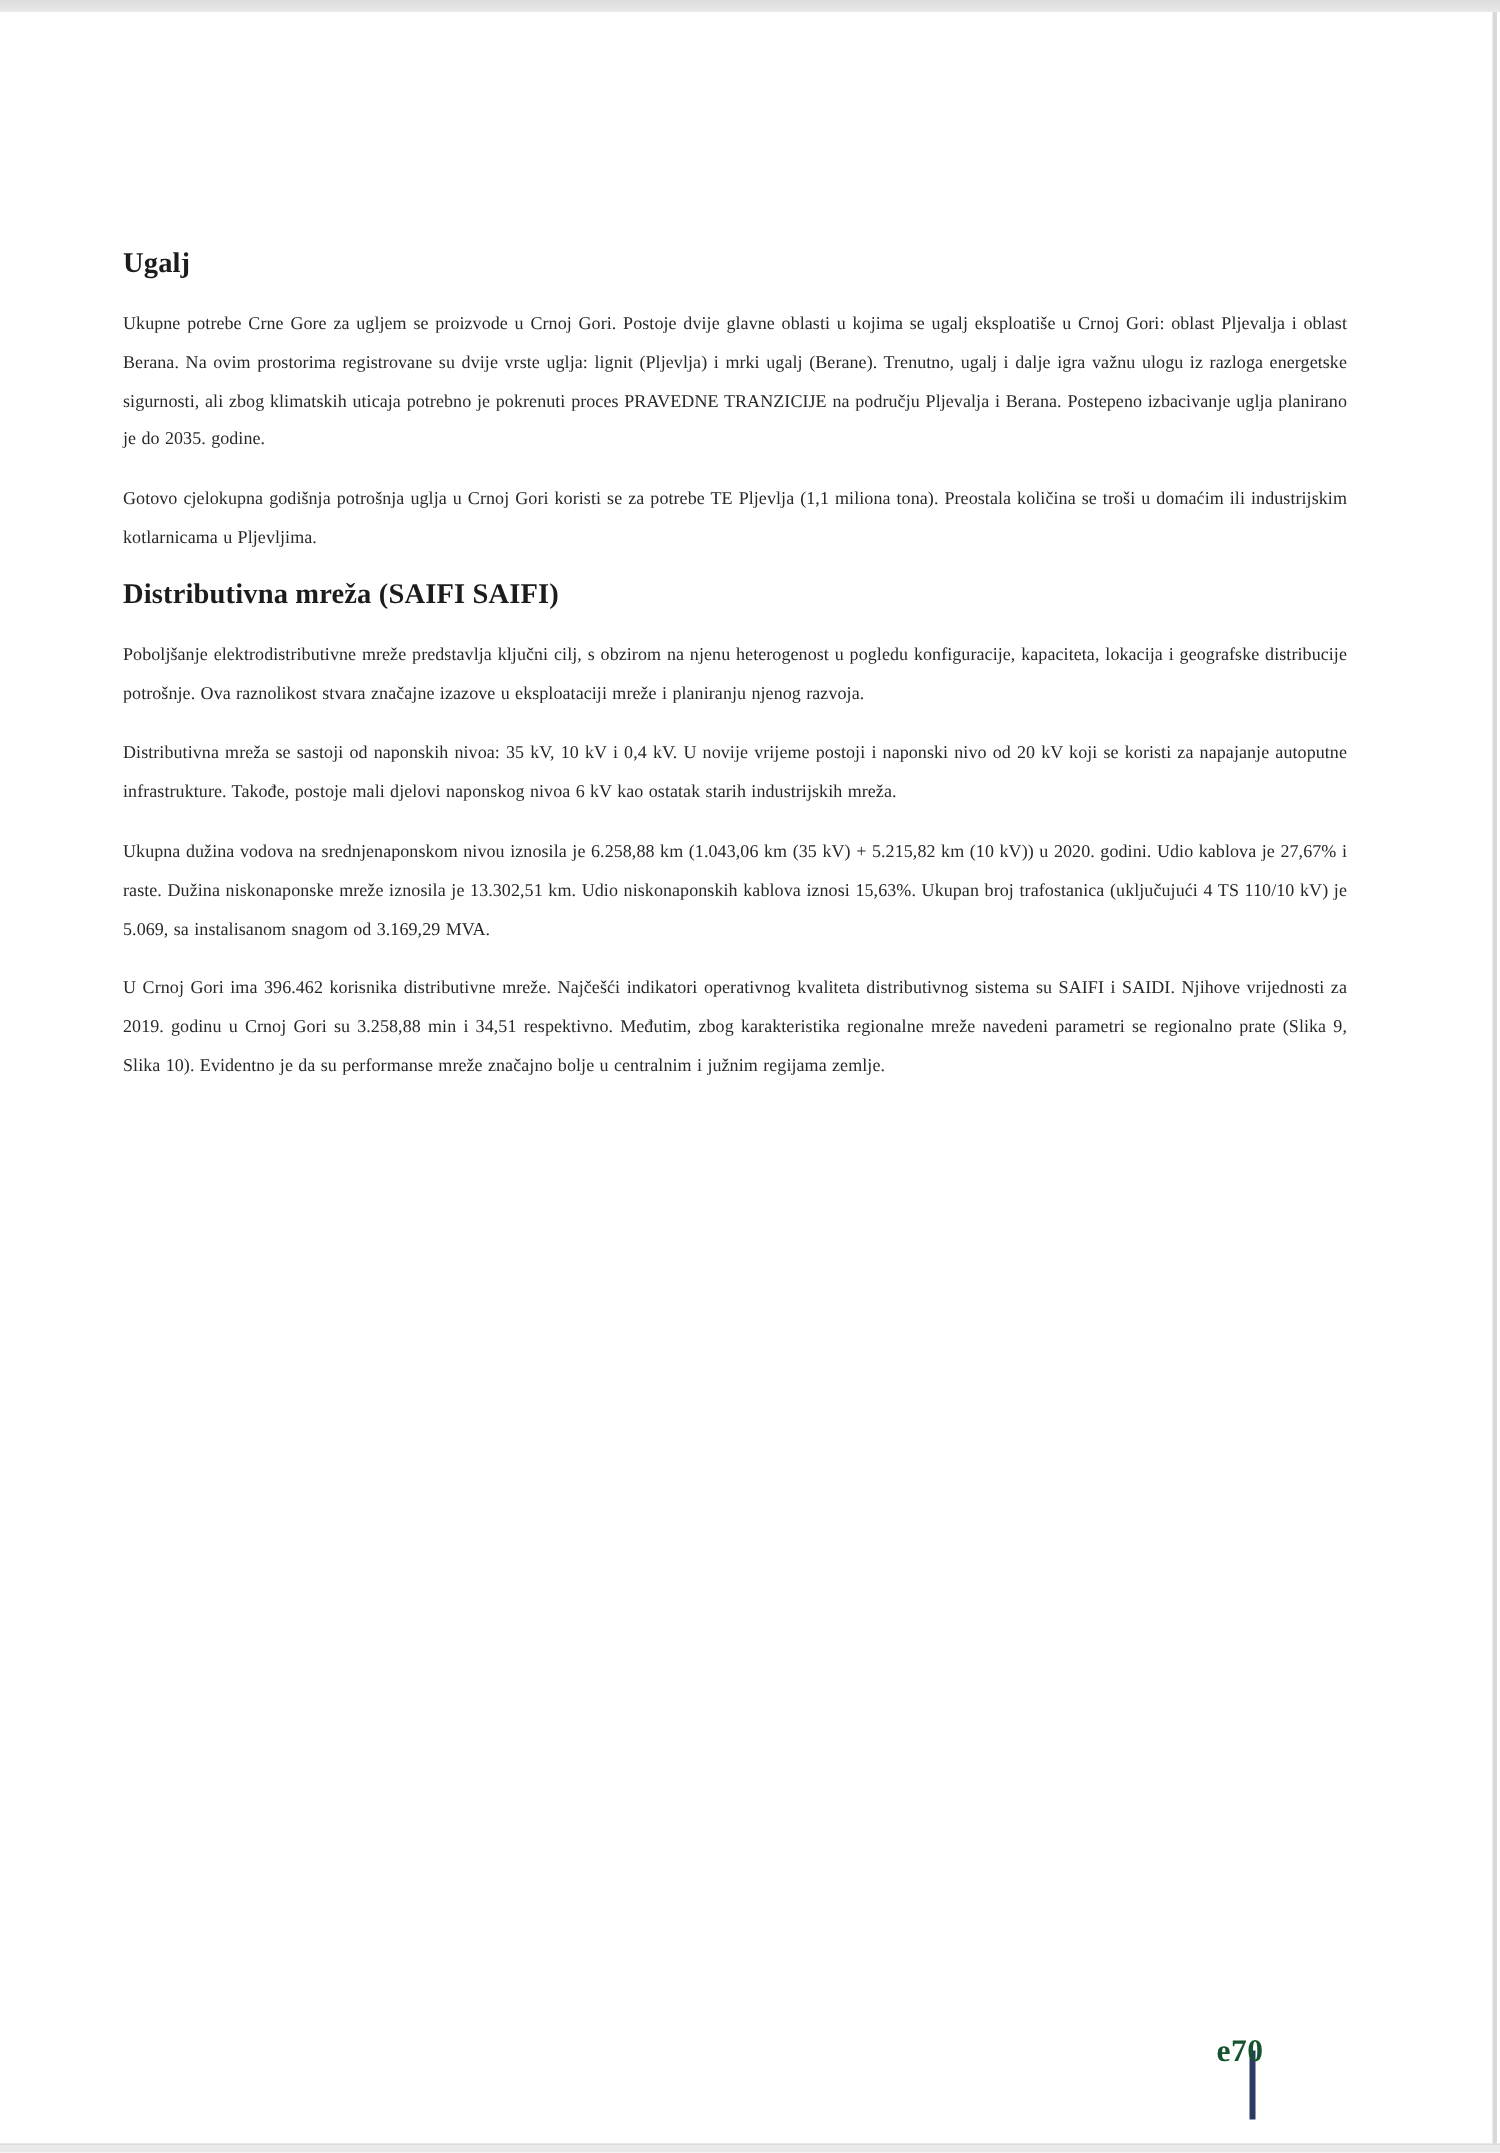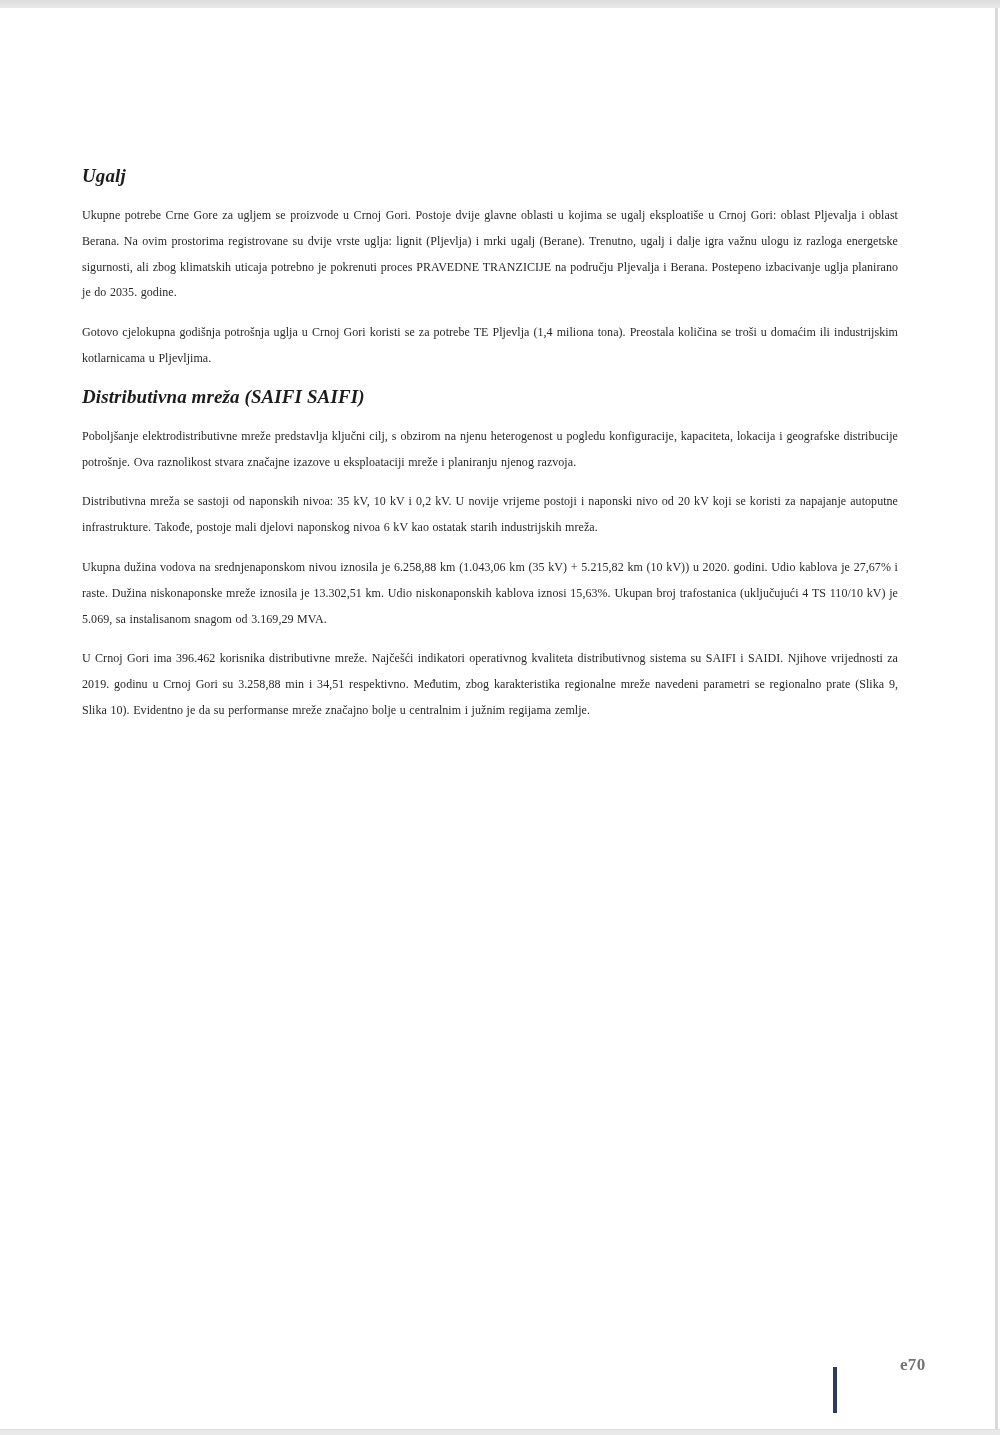--- a/index.html
+++ b/index.html
@@ -43,21 +43,20 @@
     width: 816px;
     color: #282828;
   }
   .content h2 {
     font-size: 19px;
     line-height: 21px;
     font-weight: bold;
     color: #1c1c1c;
     margin: 0 0 17px 0;
     letter-spacing: 0.1px;
-    font-style: italic;
   }
   .content h2.second {
     margin-top: 3px;
   }
   .content p {
     font-size: 12px;
     line-height: 25.8px;
     text-align: justify;
     margin: 0 0 14px 0;
     letter-spacing: 0.05px;
@@ -65,47 +64,47 @@
   }
   .footer-bar {
     position: absolute;
     left: 833px;
     top: 1367px;
     width: 4px;
     height: 46px;
   }
   .footer-num {
     position: absolute;
-    left: 900px;
+    left: 811px;
     top: 1355px;
-    font-size: 17px;
+    font-size: 21px;
     font-weight: bold;
-    color: #737373;
+    color: #14532d;
     letter-spacing: 0.3px;
   }
 </style>
 </head>
 <body>
 
 <div class="page">
 
   <div class="top-edge"></div>
 
   <div class="content">
     <h2>Ugalj</h2>
 
     <p>Ukupne potrebe Crne Gore za ugljem se proizvode u Crnoj Gori. Postoje dvije glavne oblasti u kojima se ugalj eksploatiše u Crnoj Gori: oblast Pljevalja i oblast Berana. Na ovim prostorima registrovane su dvije vrste uglja: lignit (Pljevlja) i mrki ugalj (Berane). Trenutno, ugalj i dalje igra važnu ulogu iz razloga energetske sigurnosti, ali zbog klimatskih uticaja potrebno je pokrenuti proces PRAVEDNE TRANZICIJE na području Pljevalja i Berana. Postepeno izbacivanje uglja planirano je do 2035. godine.</p>
 
-    <p>Gotovo cjelokupna godišnja potrošnja uglja u Crnoj Gori koristi se za potrebe TE Pljevlja (1,4 miliona tona). Preostala količina se troši u domaćim ili industrijskim kotlarnicama u Pljevljima.</p>
+    <p>Gotovo cjelokupna godišnja potrošnja uglja u Crnoj Gori koristi se za potrebe TE Pljevlja (1,1 miliona tona). Preostala količina se troši u domaćim ili industrijskim kotlarnicama u Pljevljima.</p>
 
     <h2 class="second">Distributivna mreža (SAIFI SAIFI)</h2>
 
     <p>Poboljšanje elektrodistributivne mreže predstavlja ključni cilj, s obzirom na njenu heterogenost u pogledu konfiguracije, kapaciteta, lokacija i geografske distribucije potrošnje. Ova raznolikost stvara značajne izazove u eksploataciji mreže i planiranju njenog razvoja.</p>
 
-    <p>Distributivna mreža se sastoji od naponskih nivoa: 35 kV, 10 kV i 0,2 kV. U novije vrijeme postoji i naponski nivo od 20 kV koji se koristi za napajanje autoputne infrastrukture. Takođe, postoje mali djelovi naponskog nivoa 6 kV kao ostatak starih industrijskih mreža.</p>
+    <p>Distributivna mreža se sastoji od naponskih nivoa: 35 kV, 10 kV i 0,4 kV. U novije vrijeme postoji i naponski nivo od 20 kV koji se koristi za napajanje autoputne infrastrukture. Takođe, postoje mali djelovi naponskog nivoa 6 kV kao ostatak starih industrijskih mreža.</p>
 
     <p>Ukupna dužina vodova na srednjenaponskom nivou iznosila je 6.258,88 km (1.043,06 km (35 kV) + 5.215,82 km (10 kV)) u 2020. godini. Udio kablova je 27,67% i raste. Dužina niskonaponske mreže iznosila je 13.302,51 km. Udio niskonaponskih kablova iznosi 15,63%. Ukupan broj trafostanica (uključujući 4 TS 110/10 kV) je 5.069, sa instalisanom snagom od 3.169,29 MVA.</p>
 
     <p>U Crnoj Gori ima 396.462 korisnika distributivne mreže. Najčešći indikatori operativnog kvaliteta distributivnog sistema su SAIFI i SAIDI. Njihove vrijednosti za 2019. godinu u Crnoj Gori su 3.258,88 min i 34,51 respektivno. Međutim, zbog karakteristika regionalne mreže navedeni parametri se regionalno prate (Slika 9, Slika 10). Evidentno je da su performanse mreže značajno bolje u centralnim i južnim regijama zemlje.</p>
   </div>
 
   <div class="footer-bar" style="background: rgb(44, 58, 100);"></div>
 
   <span class="footer-num">e70</span>
 

